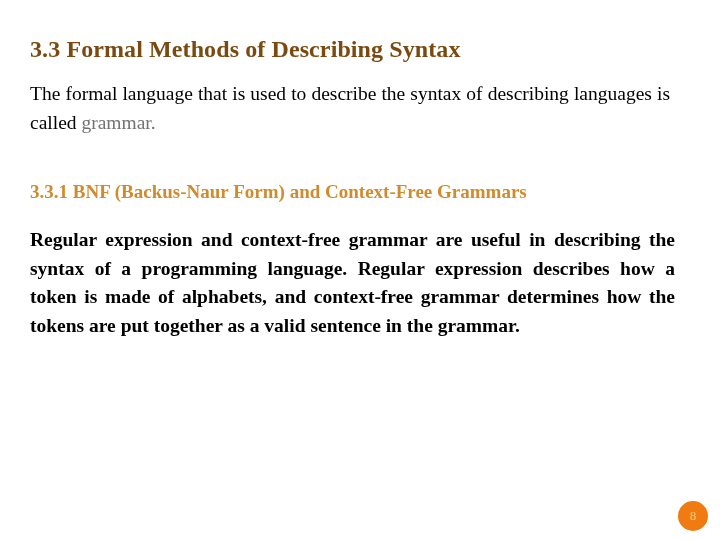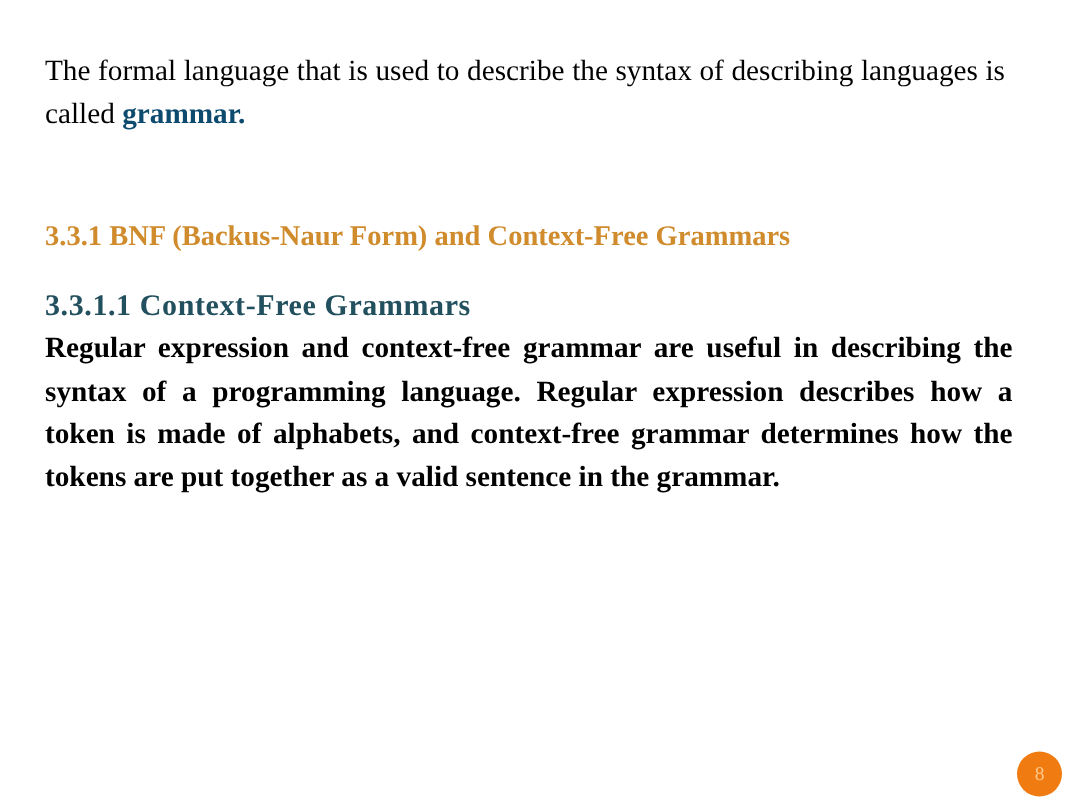--- a/index.html
+++ b/index.html
@@ -43,30 +43,30 @@
     line-height: 28.5px;
     color: #000000;
     text-align: justify;
     text-justify: inter-word;
     margin: 0;
   }
   .para-1 { width: 640px; margin-bottom: 23px; }
   .para-2 { width: 640px; }
   .para-3 { width: 645px; font-weight: bold; }
   .strong-teal {
-    font-weight: bold;
-    color: #0c4a6e;
+    font-weight: normal;
+    color: #737373;
   }
   .head-2 {
     font-family: "Liberation Serif", "DejaVu Serif", serif;
     font-weight: bold;
     font-size: 19px;
     line-height: 24px;
     color: #D08B2C;
-    margin: 12px 0 2px 0;
+    margin: 0 0 2px 0;
     white-space: nowrap;
   }
   .head-3 {
     font-family: "Liberation Serif", "DejaVu Serif", serif;
     font-weight: bold;
     font-size: 20px;
     line-height: 25px;
     color: #23505E;
     margin: 0 0 2px 0;
     letter-spacing: 0.4px;
@@ -90,31 +90,31 @@
     user-select: none;
   }
 </style>
 </head>
 <body>
 
 <div class="slide">
 
   <div class="content">
 
+    <h1 class="slide-title">3.3 Formal Methods of Describing Syntax</h1>
 
     <p class="para para-1"><span>The formal language that is used to describe the syntax of describing languages is called </span><span class="strong-teal">grammar.</span></p>
 
     <div class="gap-before-h2"></div>
 
     <h2 class="head-2">3.3.1 BNF (Backus-Naur Form) and Context-Free Grammars</h2>
 
 
     <div class="gap-before-h3"></div>
 
-    <h3 class="head-3">3.3.1.1 Context-Free Grammars</h3>
 
     <p class="para para-3">Regular expression and context-free grammar are useful in describing the syntax of a programming language. Regular expression describes how a token is made of alphabets, and context-free grammar determines how the tokens are put together as a valid sentence in the grammar.</p>
 
   </div>
 
   <div class="page-badge">8</div>
 
 </div>
 
 </body></html>

